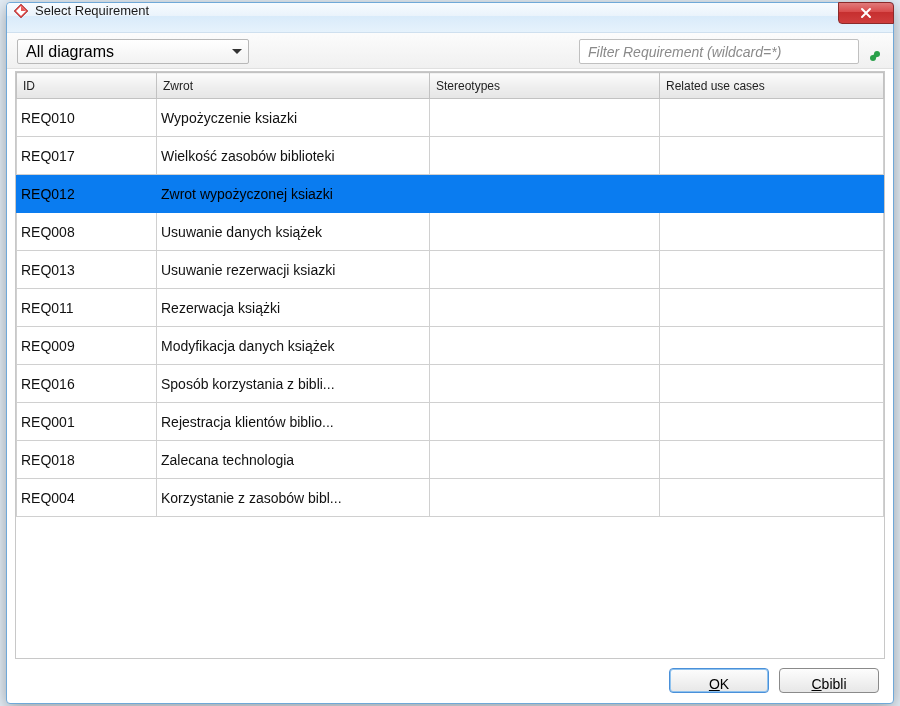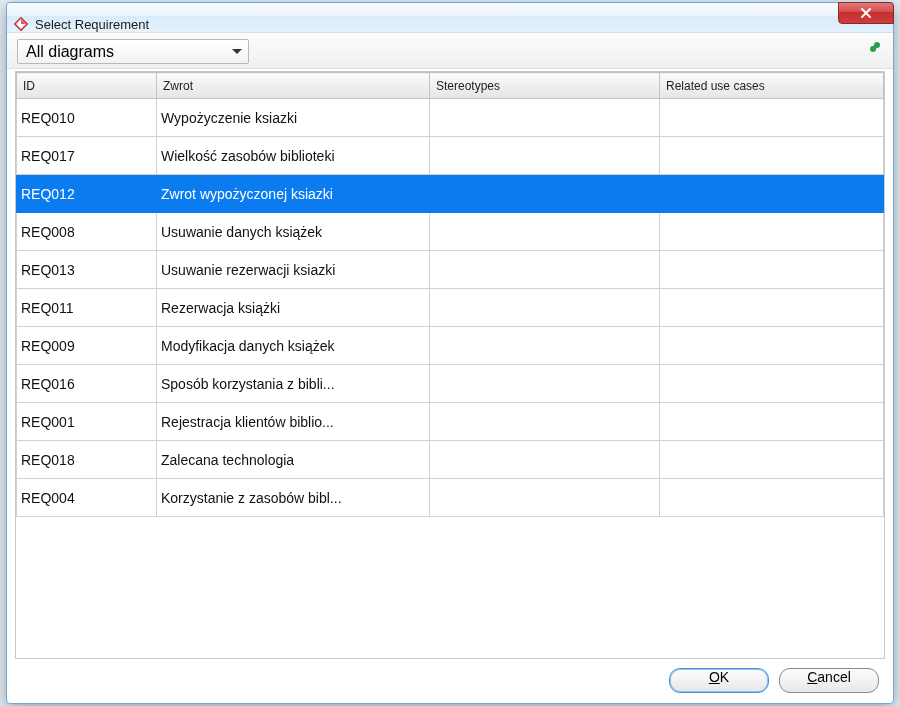--- a/index.html
+++ b/index.html
@@ -29,21 +29,21 @@
       box-shadow: 0 4px 18px rgba(0,0,0,0.35);
       display: flex;
       flex-direction: column;
       z-index: 2;
     }
     .titlebar {
       height: 30px;
       background: linear-gradient(to bottom, #f7fbff 0%, #eaf3fb 45%, #d9ebfa 46%, #e6f2fc 100%);
       border-bottom: 1px solid #cfe0ef;
       display: flex;
-      align-items: flex-end;
+      align-items: flex-start;
       padding: 0 4px 0 6px;
       border-radius: 4px 4px 0 0;
       position: relative;
     }
     .title-icon {
       width: 16px; height: 16px;
       margin-right: 6px;
       flex-shrink: 0;
     }
     .title-text {
@@ -61,21 +61,21 @@
       display: flex;
       align-items: center;
       justify-content: center;
       cursor: pointer;
     }
     .close-btn svg { width: 12px; height: 12px; }
     .toolbar {
       height: 36px;
       padding: 6px 10px 4px 10px;
       display: flex;
-      align-items: flex-start;
+      align-items: flex-end;
       background: linear-gradient(to bottom, #fcfcfc, #f0f0f0);
       border-bottom: 1px solid #e0e0e0;
     }
     .combo {
       width: 232px;
       height: 25px;
       border: 1px solid #b8b8b8;
       background: linear-gradient(to bottom, #ffffff, #f2f2f2);
       border-radius: 2px;
       display: flex;
@@ -139,41 +139,41 @@
       border: 1px solid #d0d0d0;
       padding: 0 4px;
       font-size: 14px;
       color: #111;
       white-space: nowrap;
       overflow: hidden;
       text-overflow: ellipsis;
     }
     tr.selected td {
       background: #0a7cf0;
-      color: #ffffff;
+      color: #000000;
       border-color: #0a7cf0;
     }
     .btnbar {
       height: 40px;
       display: flex;
       align-items: center;
       justify-content: flex-end;
       padding: 0 14px 6px 0;
       gap: 10px;
     }
     .btn {
       min-width: 100px;
       height: 25px;
       border: 1px solid #8a8a8a;
-      border-radius: 11px;
+      border-radius: 4px;
       background: linear-gradient(to bottom, #fdfdfd, #e7e7e7);
       font-size: 14px;
       cursor: pointer;
       display: flex;
-      align-items: flex-start;
+      align-items: flex-end;
       justify-content: center;
     }
     .btn.primary {
       border: 1px solid #4a90d9;
       box-shadow: 0 0 0 1px #8fc2ee inset;
     }
     .u { text-decoration: underline; }
     col.c-id { width: 140px; }
     col.c-name { width: 273px; }
     col.c-st { width: 230px; }
@@ -199,20 +199,21 @@
         </svg>
     </div>
   </div>
 
   <div class="toolbar">
     <div class="combo">
       <span>All diagrams</span>
       <span class="combo-arrow"></span>
     </div>
     <div class="spacer"></div>
+    <input class="filter-input" type="text" placeholder="Filter Requirement (wildcard=*)" style="">
     <span class="pin-icon">
       <svg viewBox="0 0 16 16">
           <circle cx="6" cy="10" r="3" fill="#2aa04a"></circle>
           <circle cx="10" cy="6" r="3" fill="#2aa04a"></circle>
           <rect x="6" y="6" width="4" height="4" fill="#2aa04a" transform="rotate(45 8 8)"></rect>
         </svg>
     </span>
   </div>
 
   <div class="table-wrap">
@@ -300,17 +301,17 @@
           </tr>
         </tbody>
     </table>
   </div>
 
   <div class="btnbar">
     <div class="btn primary">
         <span><span class="u">O</span><span>K</span></span>
       </div>
     <div class="btn">
-        <span><span class="u">C</span><span>ancel</span></span>
+        <span><span class="u">C</span><span>bibli</span></span>
       </div>
   </div>
 
 </div>
 
 </body></html>

